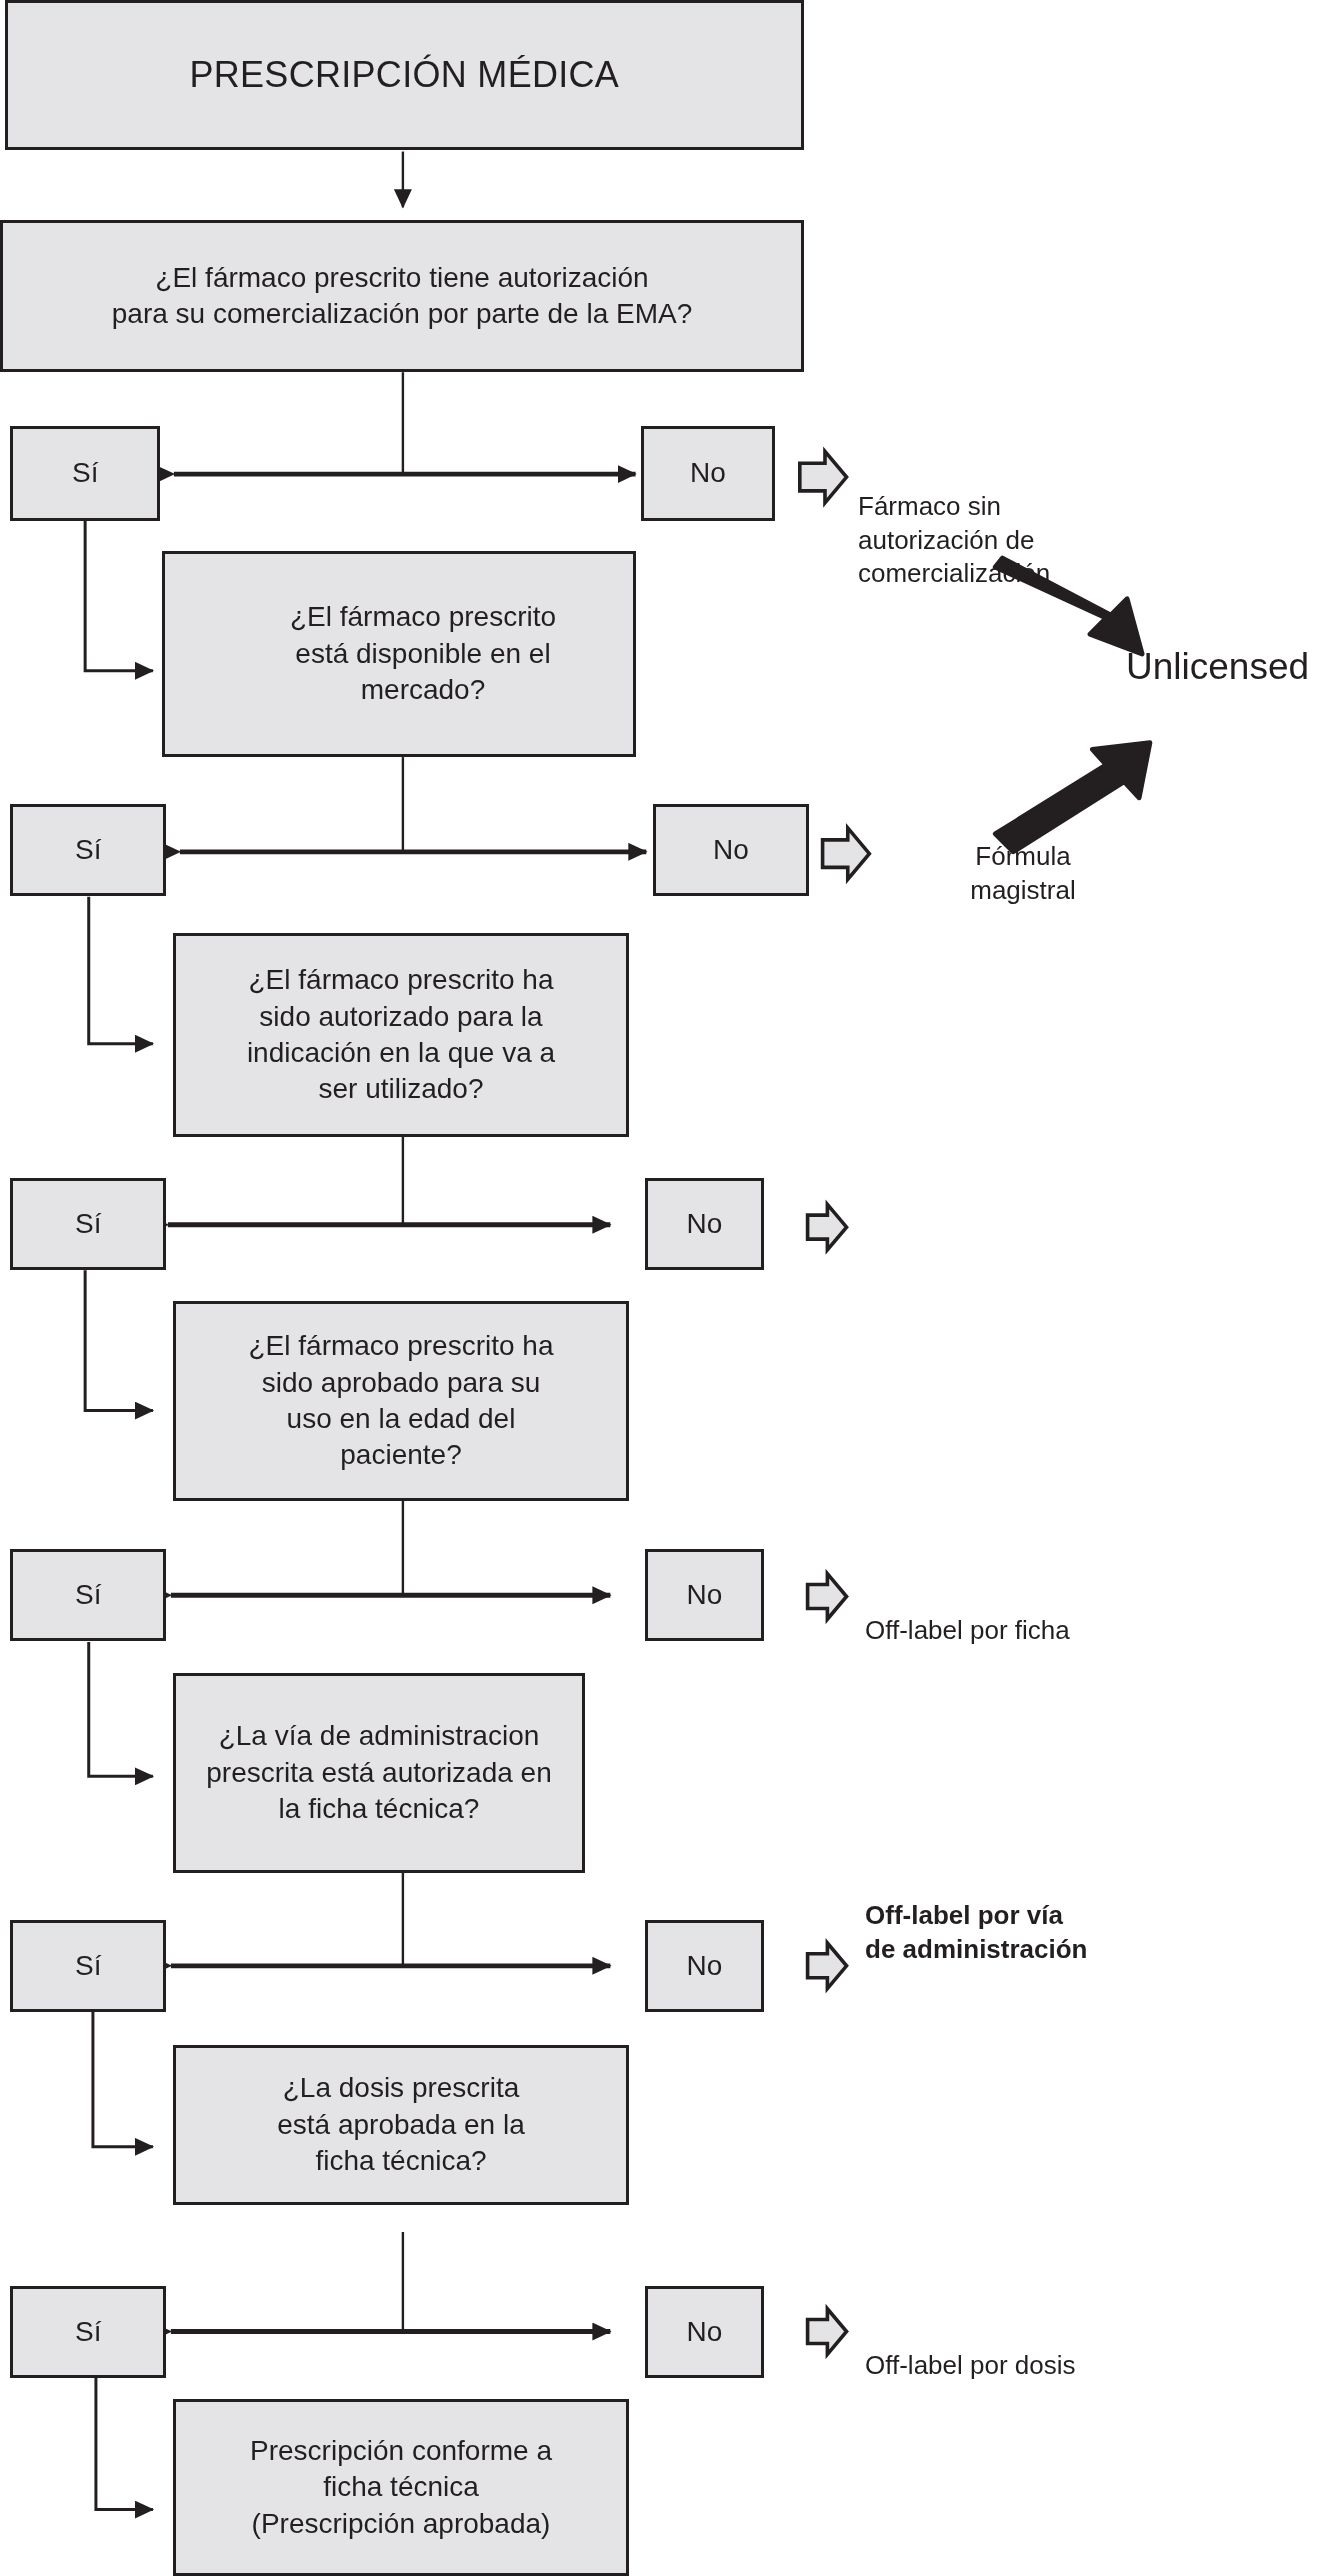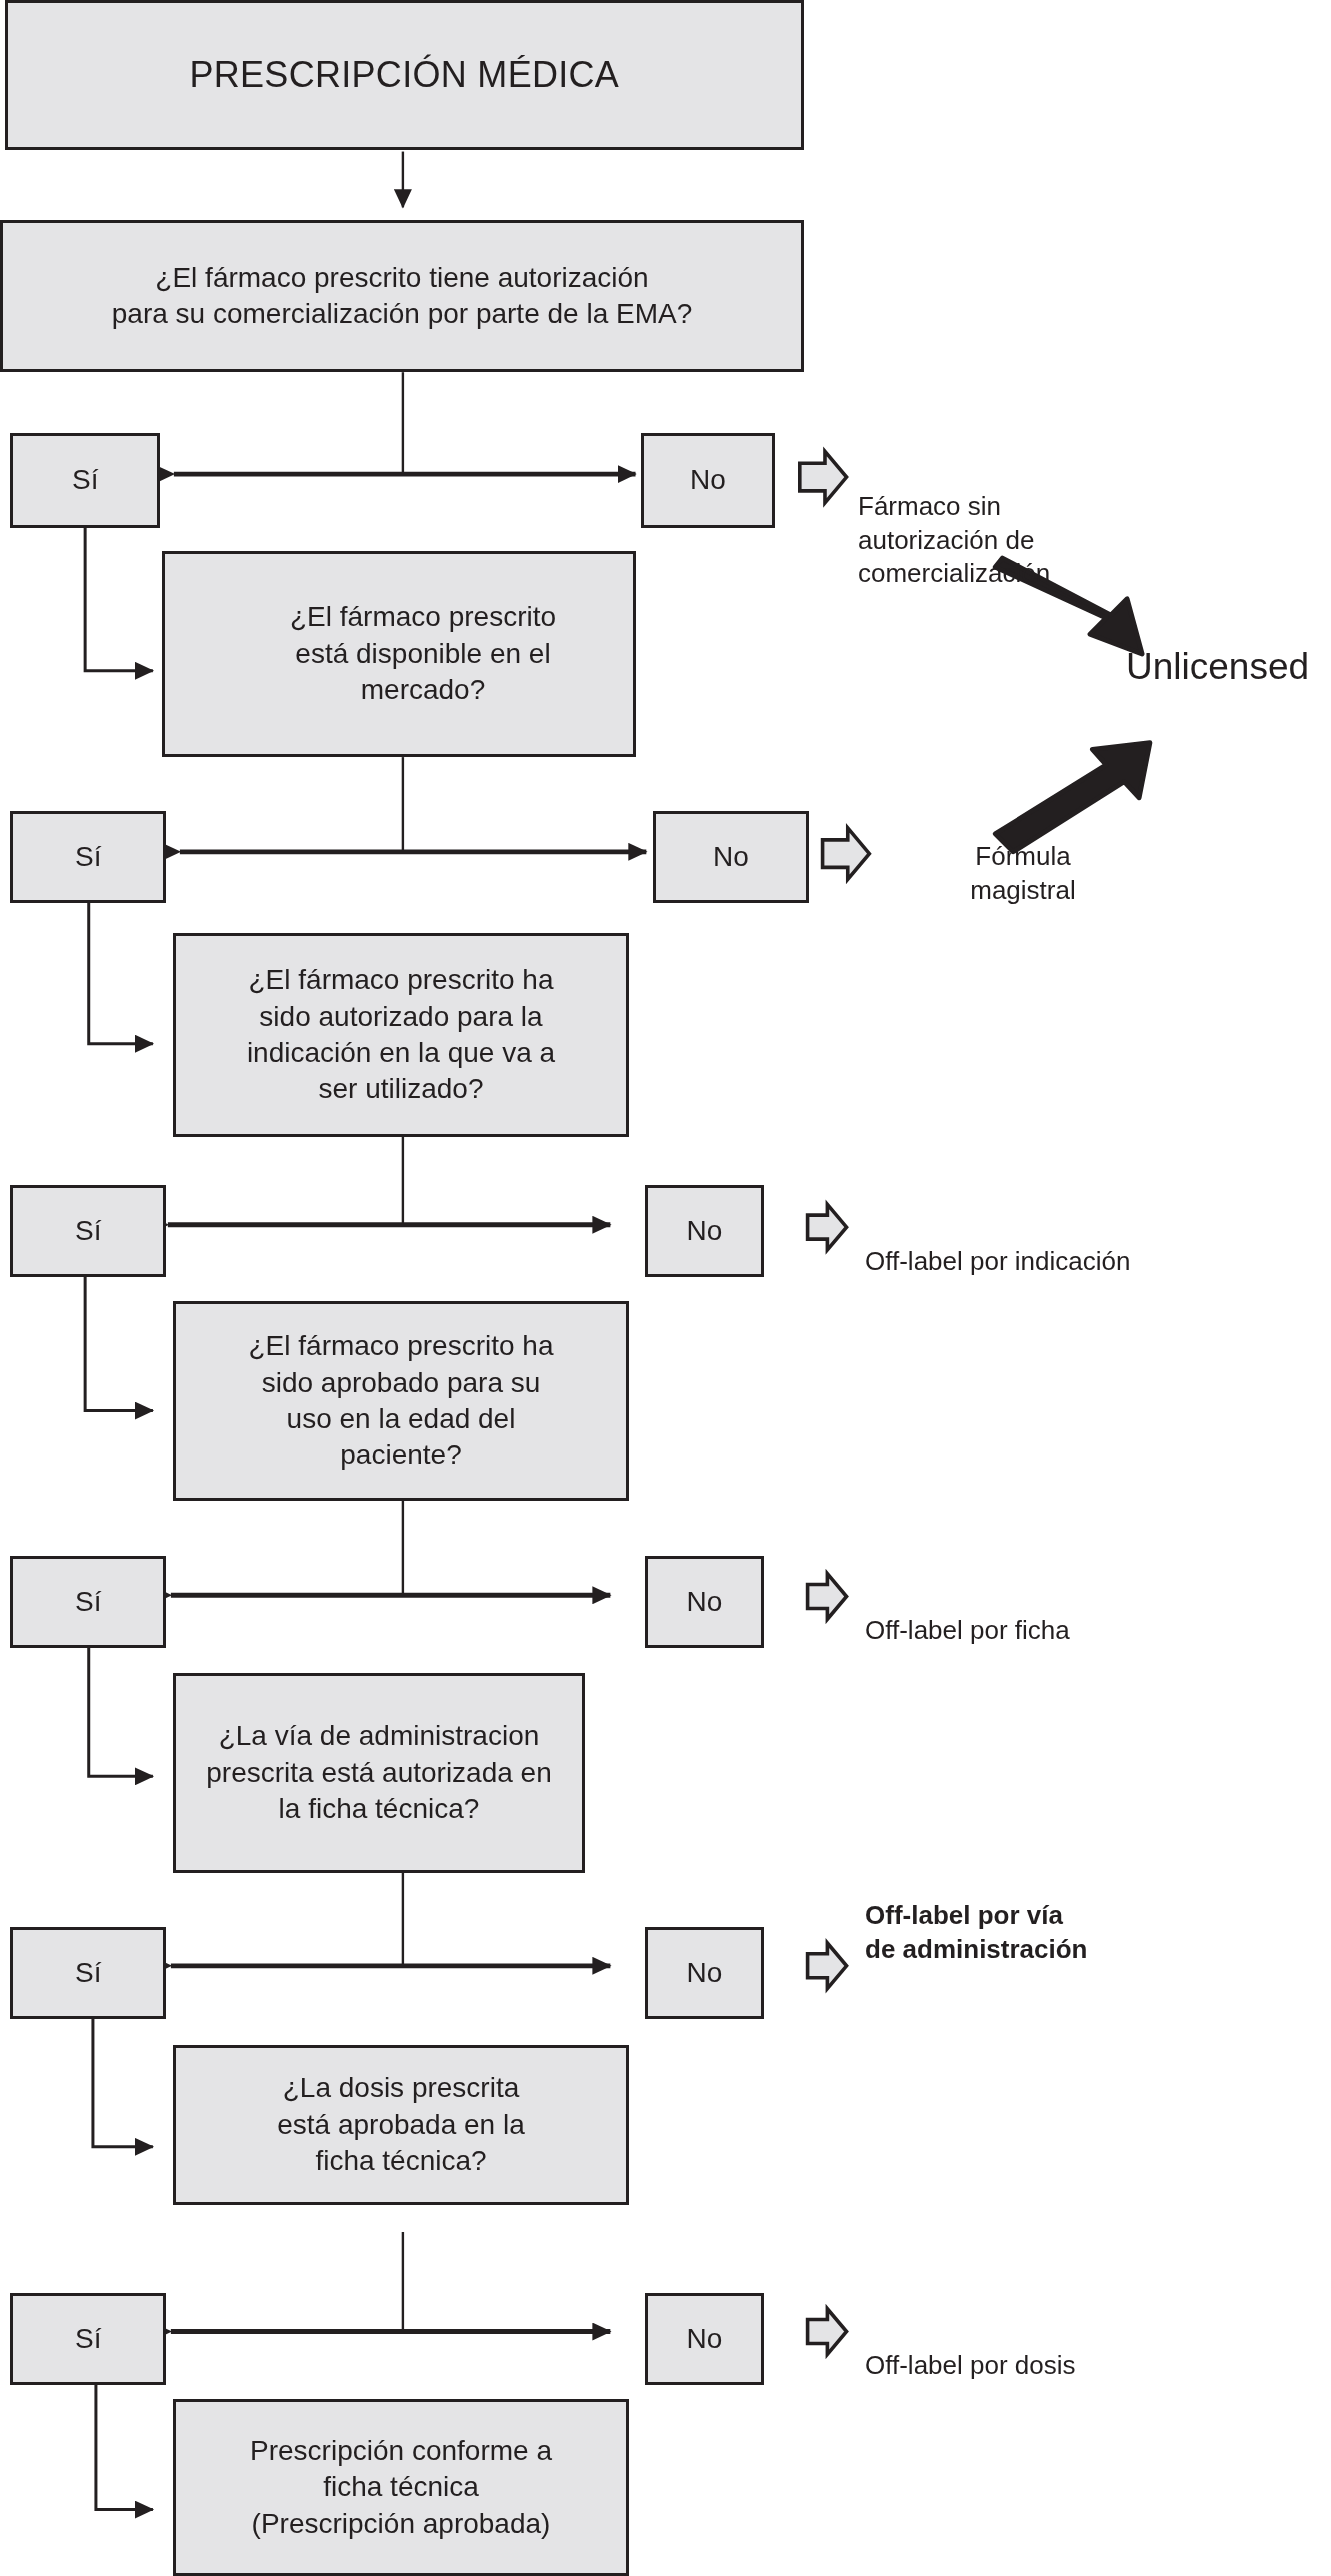--- a/index.html
+++ b/index.html
@@ -30,21 +30,20 @@
   }
   .box.title{
     font-size:36px;
     letter-spacing:0.3px;
   }
   .box.question{
     font-size:28px;
   }
   .box.small{
     font-size:28px;
-    margin-top:7px;
   }
   
   .label{
     position:absolute;
     font-size:26px;
     line-height:1.28;
     color:#231f20;
     white-space:pre-line;
   }
   .label.outcome{
@@ -188,23 +187,20 @@
 indicación en la que va a
 ser utilizado?</span>
   </div>
 
   <div class="box small" style="left:10.2px;top:1178px;width:156px;height:92px;">
     <span>Sí</span>
   </div>
   <div class="box small" style="left:645px;top:1178px;width:119px;height:92px;">
     <span>No</span>
   </div>
-  <div class="label outcome" style="left:865px;top:1212px;width:384px;">
-    <span>Off-label por indicación</span>
-  </div>
 
   <div class="box question" style="left:173px;top:1301px;width:456px;height:200px;">
     <span style="white-space:pre-line;">¿El fármaco prescrito ha
 sido aprobado para su
 uso en la edad del
 paciente?</span>
   </div>
 
   <div class="box small" style="left:10.2px;top:1549px;width:156px;height:92px;">
     <span>Sí</span>

